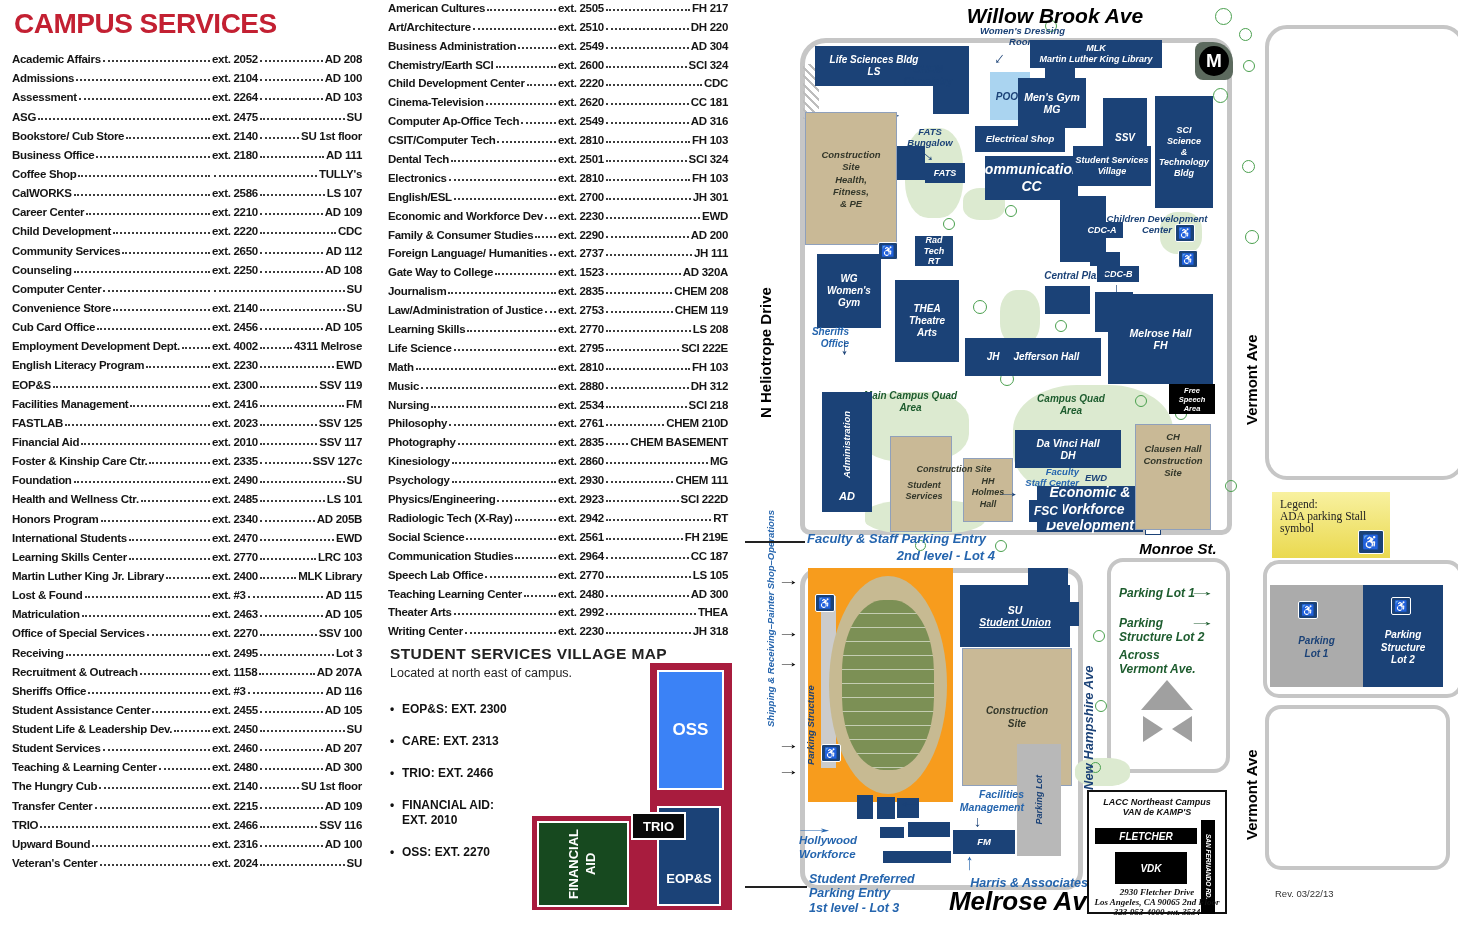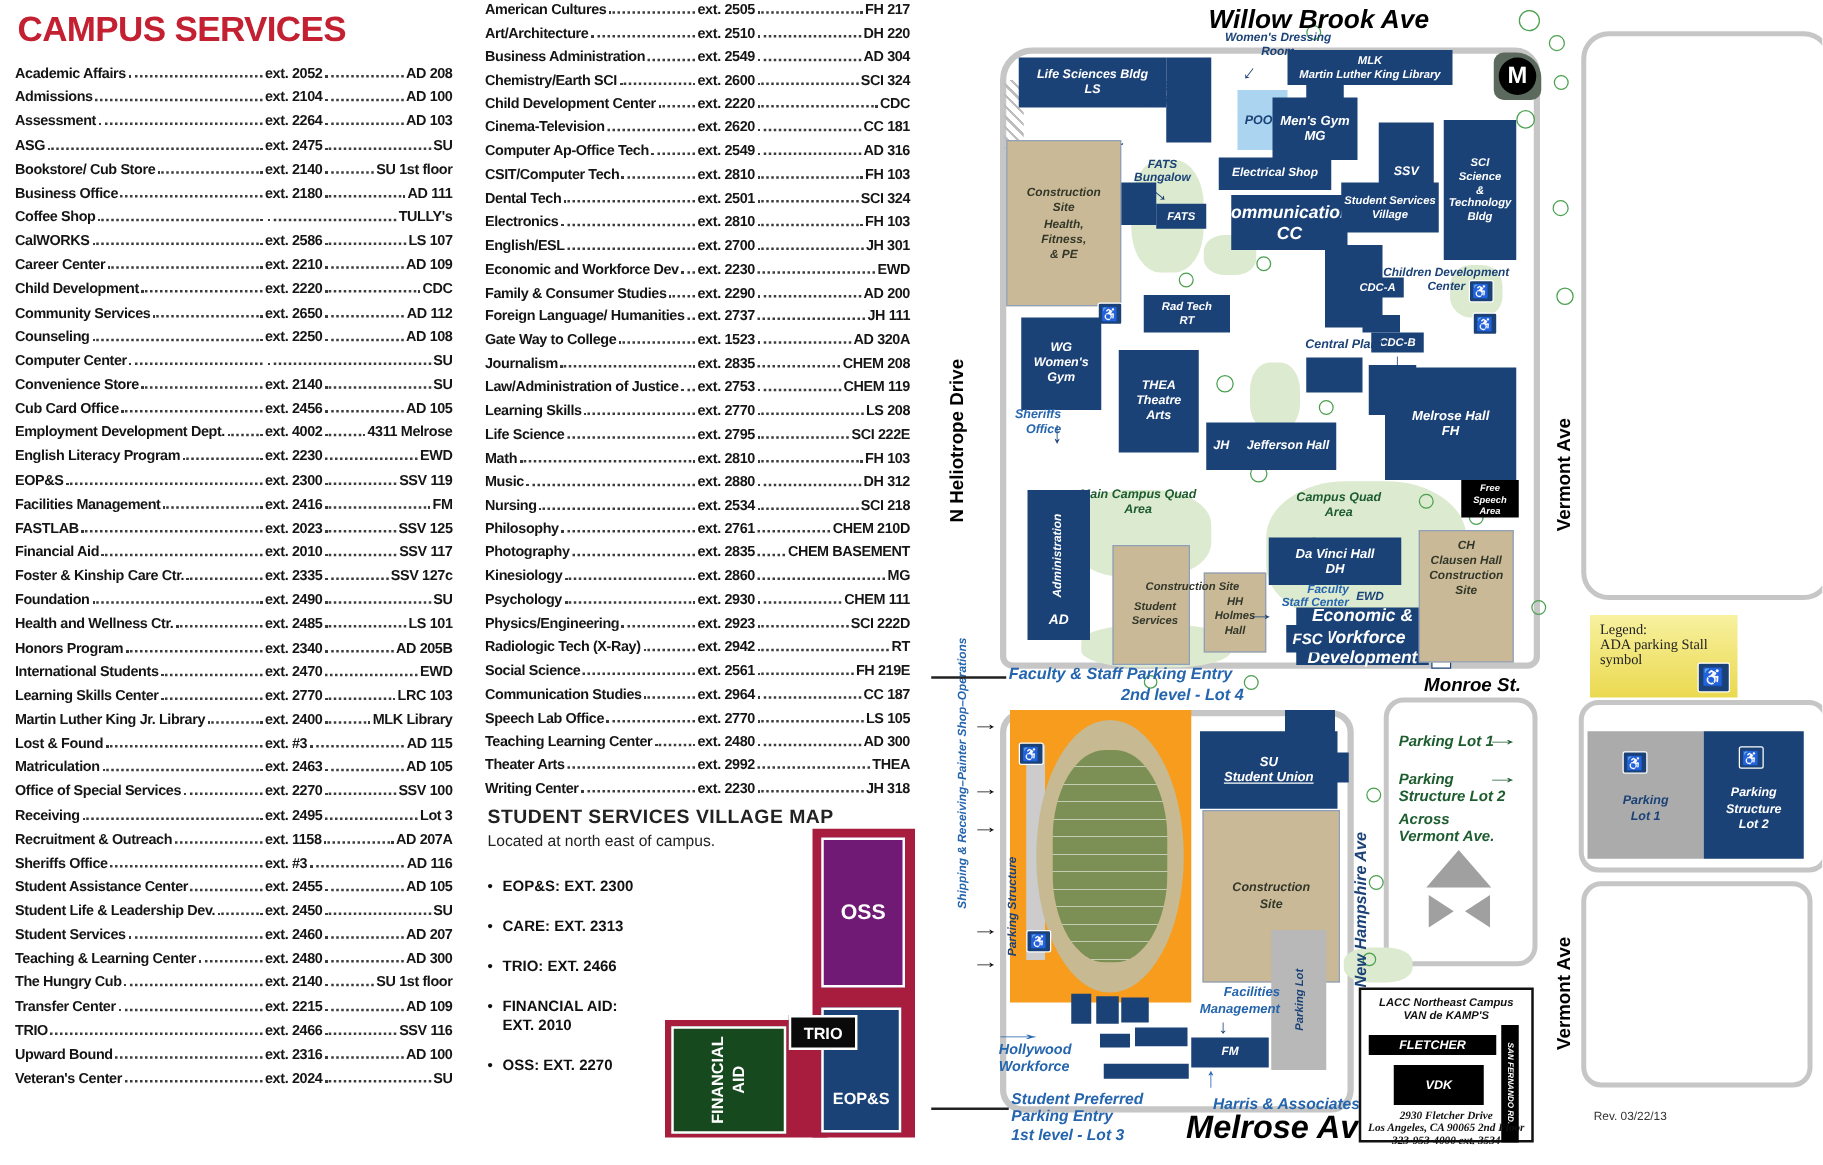--- a/index.html
+++ b/index.html
@@ -873,21 +873,21 @@
 
         <div class="bullet">
           <span class="bdot">•</span>
           <span class="btxt">OSS: EXT. 2270</span>
         </div>
       </div>
   </div>
 
   <div class="crimson" style="left:650px;top:663px;width:82px;height:247px;"></div>
   <div class="crimson" style="left:532px;top:816px;width:130px;height:94px;"></div>
-  <div class="abs" style="left:657px;top:670px;width:67px;height:120px;background:#701a75;border:2px solid #fff;box-sizing:border-box;display:flex;align-items:center;justify-content:center;color:#fff;font-weight:bold;font-size:17px;">OSS</div>
+  <div class="abs" style="left:657px;top:670px;width:67px;height:120px;background:#3b82f6;border:2px solid #fff;box-sizing:border-box;display:flex;align-items:center;justify-content:center;color:#fff;font-weight:bold;font-size:17px;">OSS</div>
   <div class="abs" style="left:537px;top:821px;width:92px;height:86px;background:#17491f;border:2px solid #fff;box-sizing:border-box;display:flex;align-items:center;justify-content:center;">
     <span class="vtext" style="color:#fff;font-weight:bold;font-size:13px;white-space:pre-line;line-height:1.3;text-align:center;">FINANCIAL
 AID</span>
   </div>
   <div class="abs" style="left:657px;top:806px;width:64px;height:100px;background:#1b4277;border:2px solid #fff;box-sizing:border-box;display:flex;align-items:flex-end;justify-content:center;padding-bottom:18px;color:#fff;font-weight:bold;font-size:13px;">EOP&amp;S</div>
   <div class="abs" style="left:631px;top:812px;width:55px;height:28px;background:#0a0a0a;border:2px solid #fff;box-sizing:border-box;display:flex;align-items:center;justify-content:center;color:#fff;font-weight:bold;font-size:13px;">TRIO</div>
 
   <div class="map">
 
     <div class="blk" style="left:55px;top:38px;width:432px;height:497px;border-radius:26px 20px 10px 10px;"></div>
@@ -991,33 +991,33 @@
     <div class="ada" style="left:433px;top:250px;">♿</div>
     <div class="bldg" style="left:315px;top:196px;width:46px;height:66px;"></div>
     <div class="bldg" style="left:336px;top:222px;width:42px;height:16px;font-size:9px;">CDC-A</div>
     <div class="bldg" style="left:345px;top:252px;width:30px;height:14px;"></div>
     <div class="bldg" style="left:352px;top:266px;width:42px;height:16px;font-size:9px;">CDC-B</div>
     <span class="arr" style="left:366px;top:282px;transform:rotate(90deg);font-size:16px;">→</span>
     <div class="lblnavy" style="left:290px;top:270px;width:80px;font-size:10px;">Central Plant</div>
     <div class="bldg" style="left:300px;top:286px;width:45px;height:28px;"></div>
     <div class="bldg" style="left:350px;top:292px;width:38px;height:40px;"></div>
 
-    <div class="bldg" style="left:170px;top:236px;width:69px;height:30px;font-size:9px;">Rad Tech
+    <div class="bldg" style="left:170px;top:236px;width:38px;height:30px;font-size:9px;">Rad Tech
 RT</div>
     <div class="ada" style="left:133px;top:242px;">♿</div>
     <div class="bldg" style="left:72px;top:254px;width:64px;height:74px;font-style:italic;">WG
 Women's
 Gym</div>
     <div class="bldg" style="left:150px;top:280px;width:64px;height:82px;">THEA
 Theatre
 Arts</div>
     <div class="lblblue" style="left:54px;top:326px;width:50px;font-size:10px;">Sheriffs
 Office</div>
     <span class="arr" style="left:95px;top:340px;transform:rotate(90deg) scaleX(1.7);font-size:15px;">→</span>
-    <div class="bldg" style="left:220px;top:338px;width:104px;height:38px;">
+    <div class="bldg" style="left:220px;top:338px;width:136px;height:38px;">
       <span style="margin-right:14px;">JH</span>
       <span>Jefferson Hall</span>
     </div>
     <div class="bldg" style="left:363px;top:294px;width:105px;height:90px;font-size:10.5px;">Melrose Hall
 FH</div>
     <div class="abs" style="left:424px;top:384px;width:46px;height:30px;background:#000;color:#fff;font-weight:bold;font-style:italic;font-size:7.5px;line-height:1.2;display:flex;align-items:center;justify-content:center;text-align:center;white-space:pre-line;">Free
 Speech
 Area</div>
     <div class="lblgreen" style="left:118px;top:390px;width:95px;">Main Campus Quad
 Area</div>

